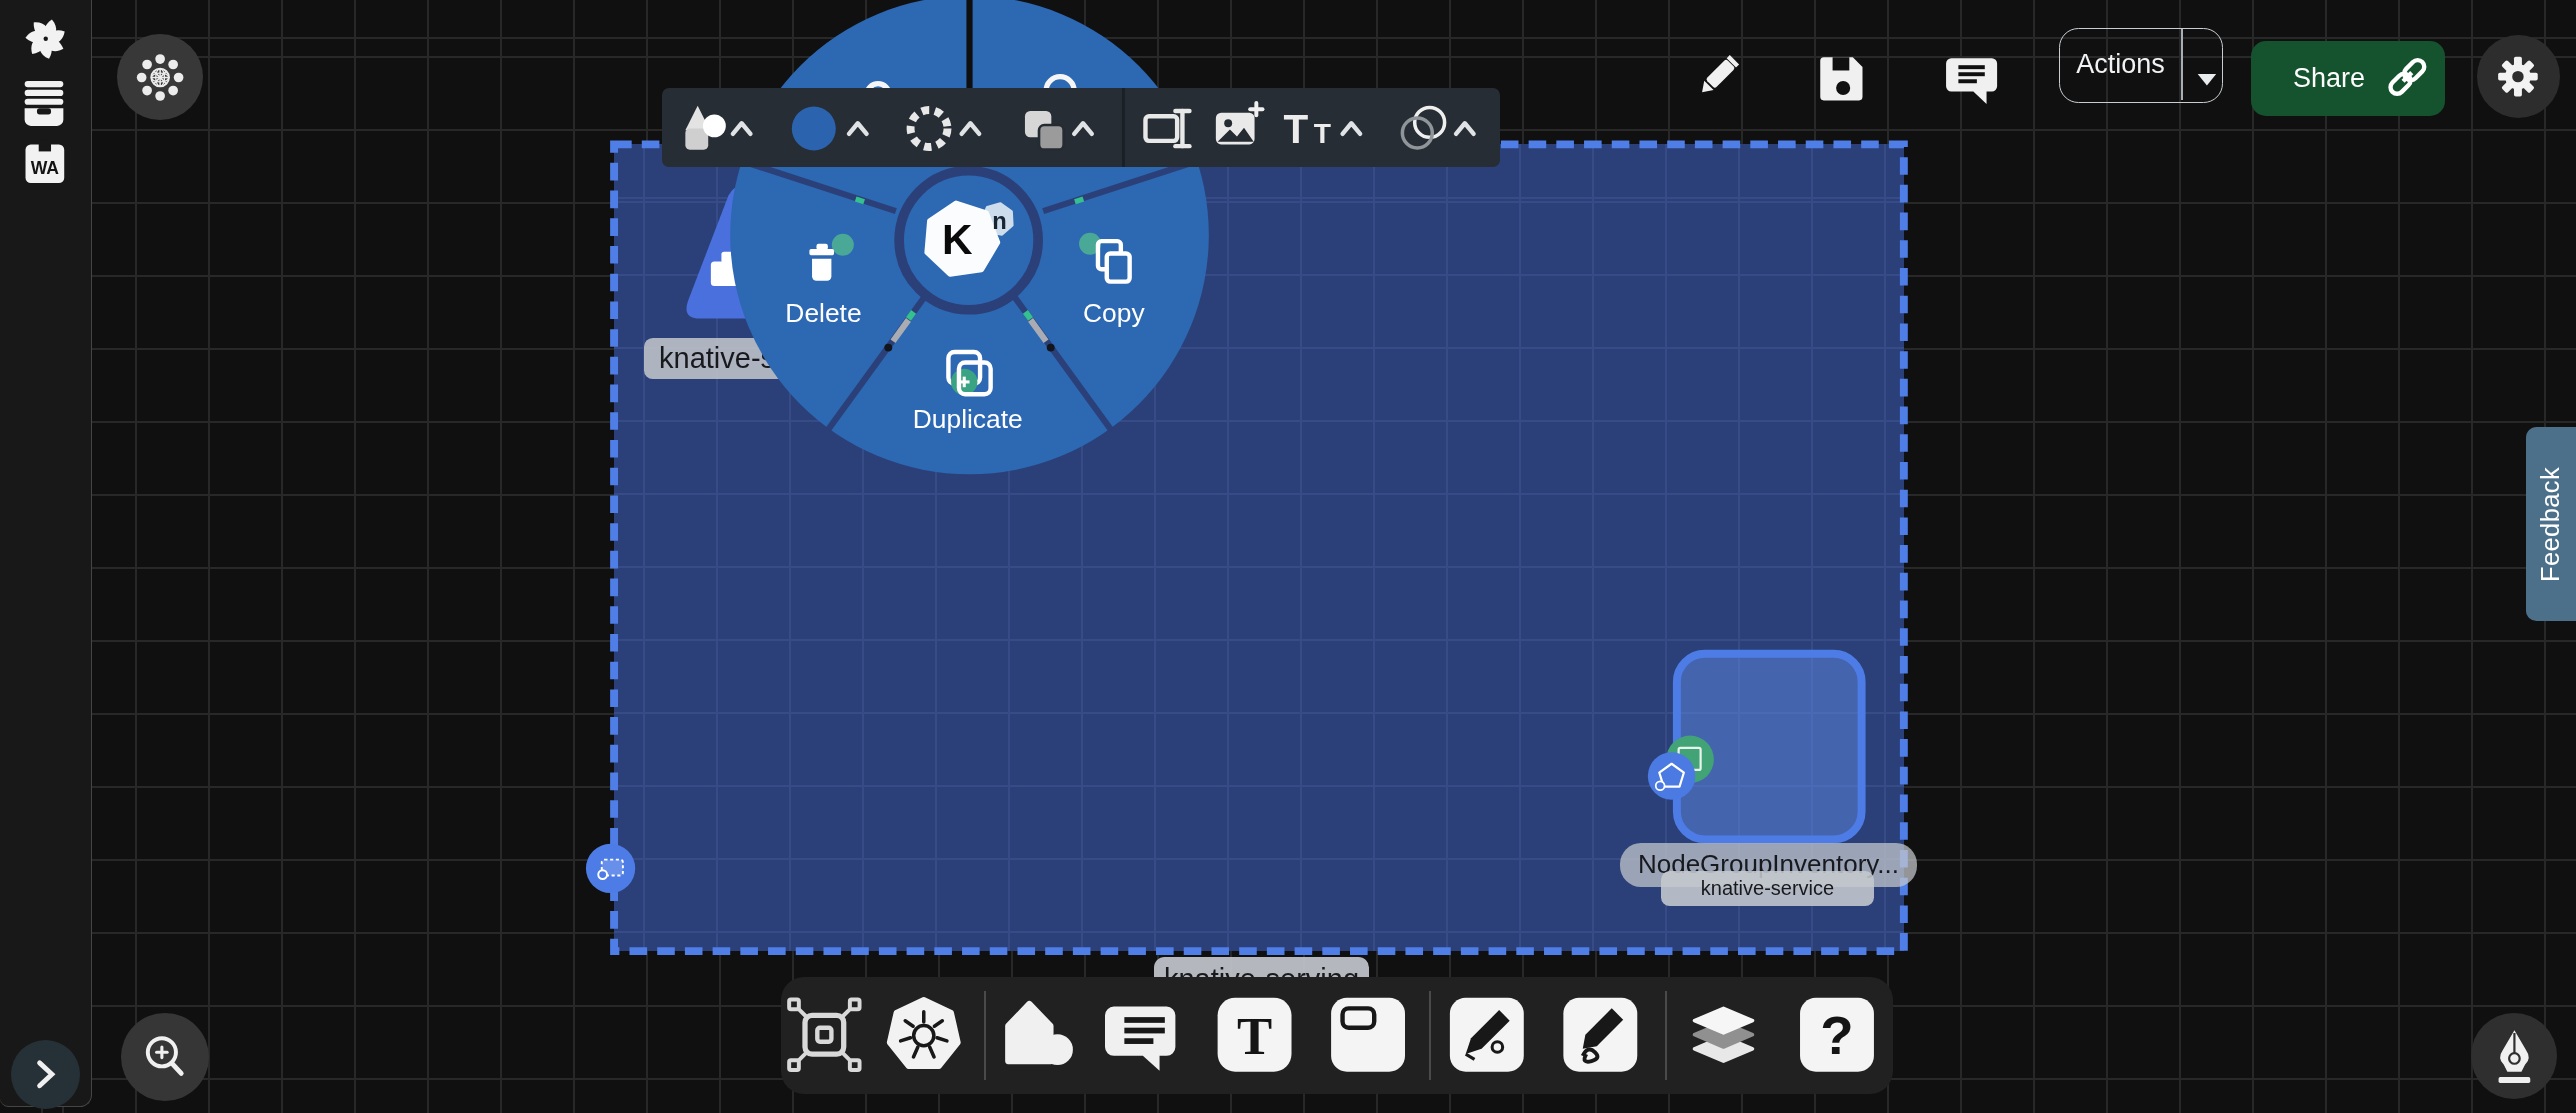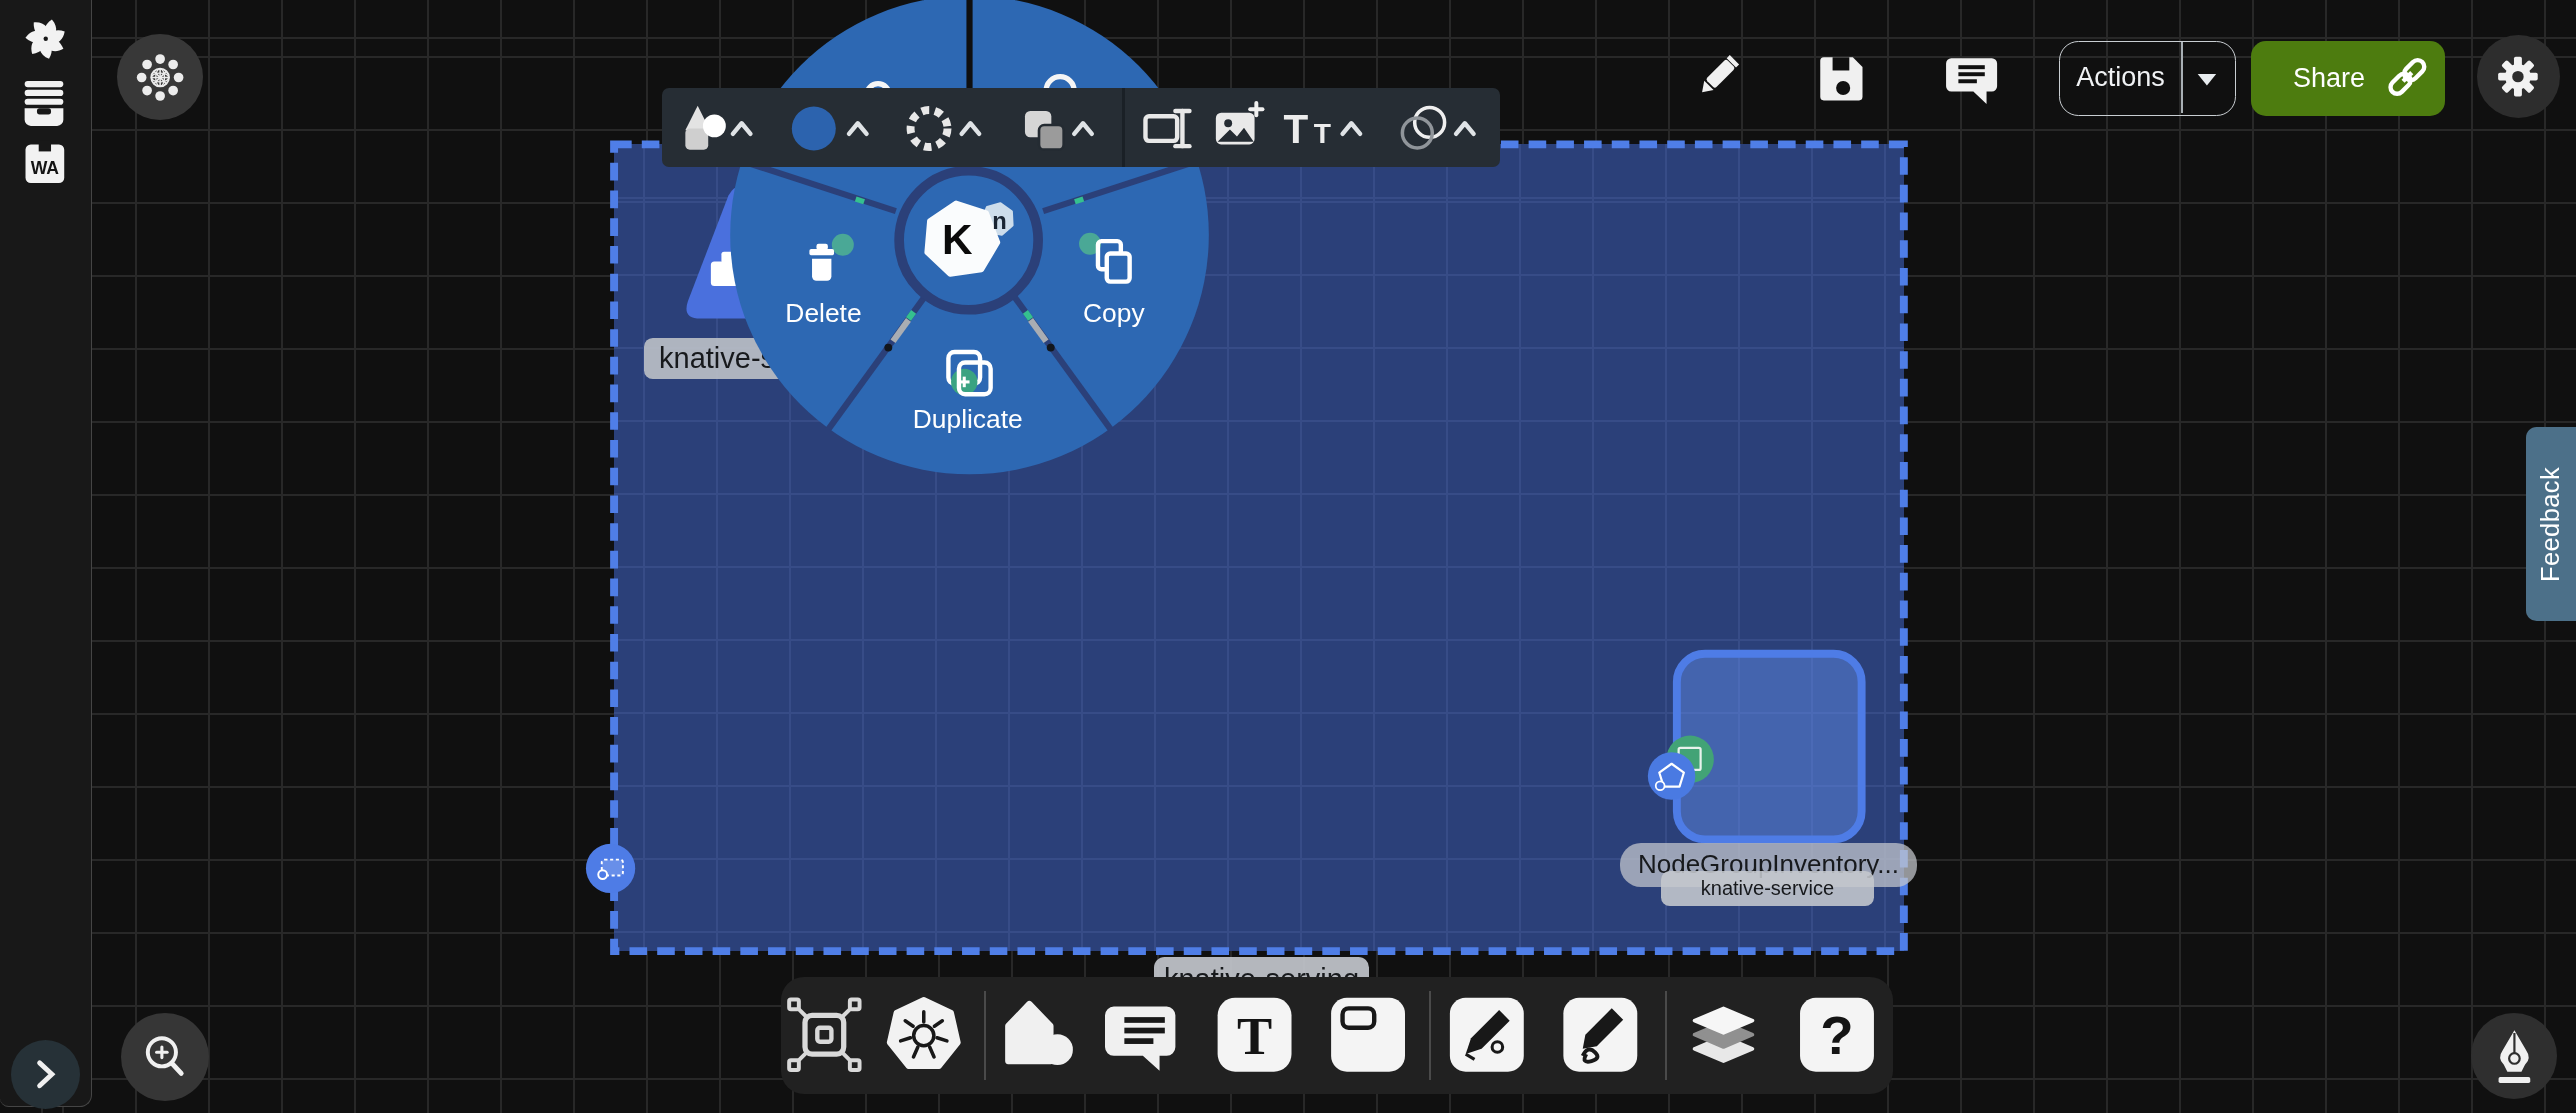--- a/index.html
+++ b/index.html
@@ -27,25 +27,25 @@
     font-family:"Liberation Sans", sans-serif; overflow:hidden; white-space:nowrap;
   }
   #toptb { left:662px; top:88px; width:838px; height:79px; background:#262d34; border-radius:7px; }
   #toptb .div { position:absolute; left:460px; top:0; width:2.6px; height:79px; background:#1a2026; }
   #bottb { left:781px; top:977px; width:1112px; height:117px; background:#212121; border-radius:23px; }
   .vdiv { position:absolute; top:14px; width:1.8px; height:89px; background:#4a4a4a; }
   #sidebar { left:0; top:0; width:92px; height:1107px; background:#181818;
     border-right:1.8px solid #454545; border-bottom:1.8px solid #454545;
     border-bottom-right-radius:12.3px; border-bottom-left-radius:8.8px; }
   .circ { position:absolute; border-radius:50%; }
-  #actions { left:2059px; top:41px; width:177px; height:75px; border:1.8px solid #c9ced2; border-radius:19.4px;
+  #actions { left:2059px; top:28px; width:164px; height:75px; border:1.8px solid #c9ced2; border-radius:19.4px;
     color:#f0f2f4; font-size:27px; font-weight:300;text-decoration:underline; }
   #actions .txt { position:absolute; left:0; top:0; width:121px; height:71px; display:flex; align-items:center; justify-content:center; }
   #actions .sep { position:absolute; left:121px; top:0; width:1.8px; height:71px; background:#a9b0b5; }
-  #share { left:2251px; top:41px; width:194px; height:75px; background:#4d7c0f; border-radius:15px;
+  #share { left:2251px; top:41px; width:194px; height:75px; background:#14532d; border-radius:15px;
     color:#fff; font-size:27px; font-weight:300; }
   #share .txt { position:absolute; left:25px; top:0; width:106px; height:75px; display:flex; align-items:center; justify-content:center; }
   #feedback { right:0; top:427px; width:50px; height:194px; background:#4c7089; border-radius:10.6px 0 0 10.6px;
     color:#fff; font-size:25.5px; display:flex; align-items:center; justify-content:center; }
   #feedback span { transform:rotate(-90deg); white-space:nowrap; letter-spacing:0.4px; font-weight:300;}
 </style>
 </head>
 <body>
   <div id="sel" class="abs"></div>
   <svg id="canvassvg" class="abs" style="left:0;top:0" width="2576" height="1114" viewBox="0 0 2928 1266">

